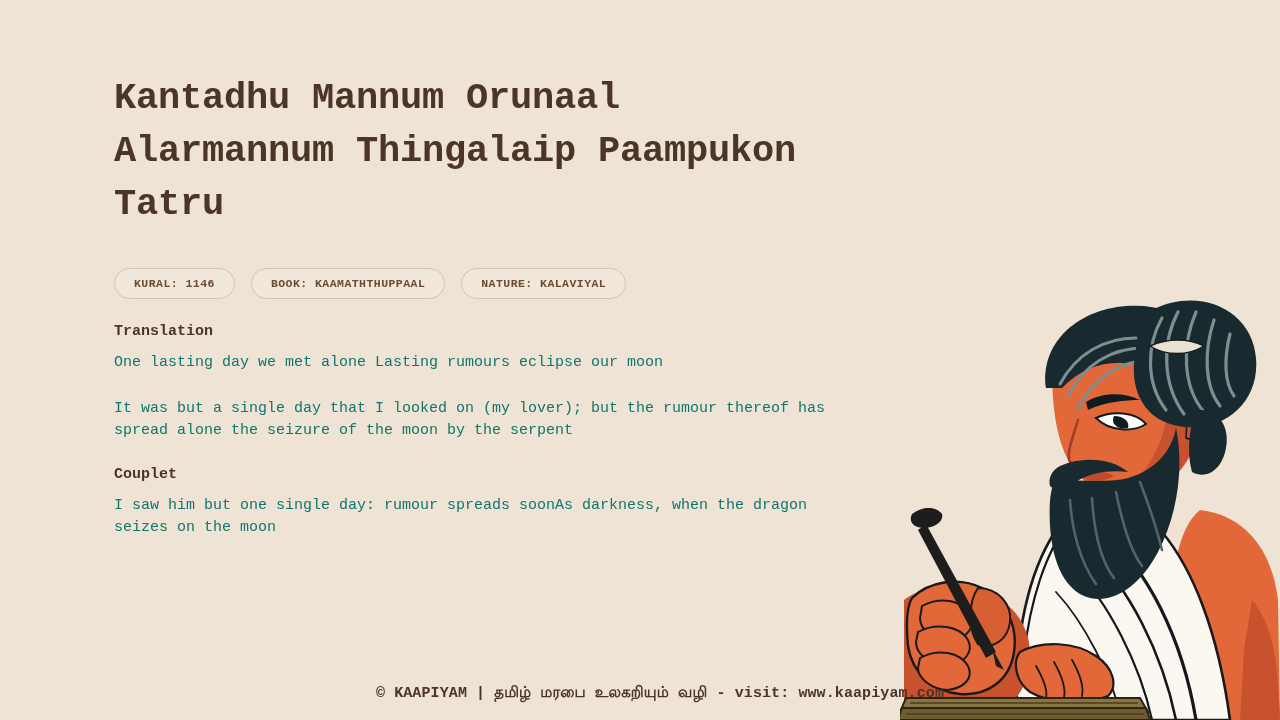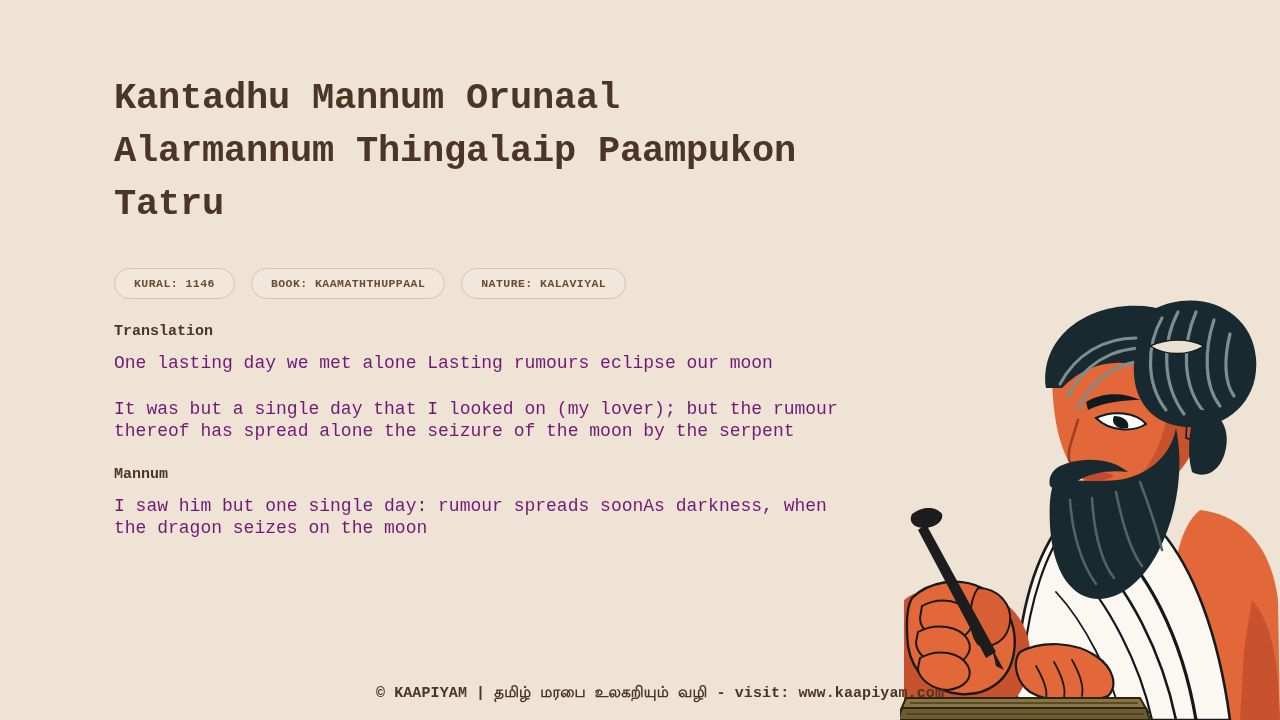--- a/index.html
+++ b/index.html
@@ -80,23 +80,23 @@
   .section { margin-top: 24px; }
   .section:first-of-type { margin-top: 40px; }
 
   .section-heading {
     font-size: 15px;
     font-weight: 700;
     color: #4B3526;
     margin-bottom: 12px;
   }
   .section-body {
-    font-size: 18px;
+    font-size: 15px;
     line-height: 22px;
-    color: #701a75;
+    color: #0f766e;
     max-width: 730px;
   }
 
   
   .footer {
     position: absolute;
     left: 0;
     right: 0;
     bottom: 17px;
     text-align: center;
@@ -240,21 +240,21 @@
     <div class="section">
       <div class="section-heading">Translation</div>
       <div class="section-body">One lasting day we met alone Lasting rumours eclipse our moon</div>
     </div>
 
     <div class="section">
       <div class="section-body">It was but a single day that I looked on (my lover); but the rumour thereof has spread alone the seizure of the moon by the serpent</div>
     </div>
 
     <div class="section">
-      <div class="section-heading">Mannum</div>
+      <div class="section-heading">Couplet</div>
       <div class="section-body">I saw him but one single day: rumour spreads soonAs darkness, when the dragon seizes on the moon</div>
     </div>
 
   </div>
 
   <div class="footer">© KAAPIYAM | தமிழ் மரபை உலகறியும் வழி - visit: www.kaapiyam.com</div>
 
 </div>
 
 </body></html>

